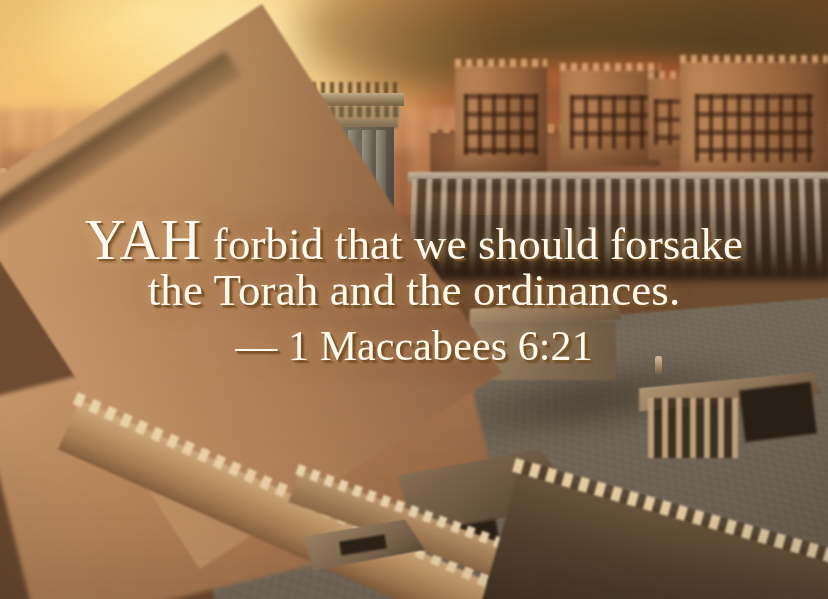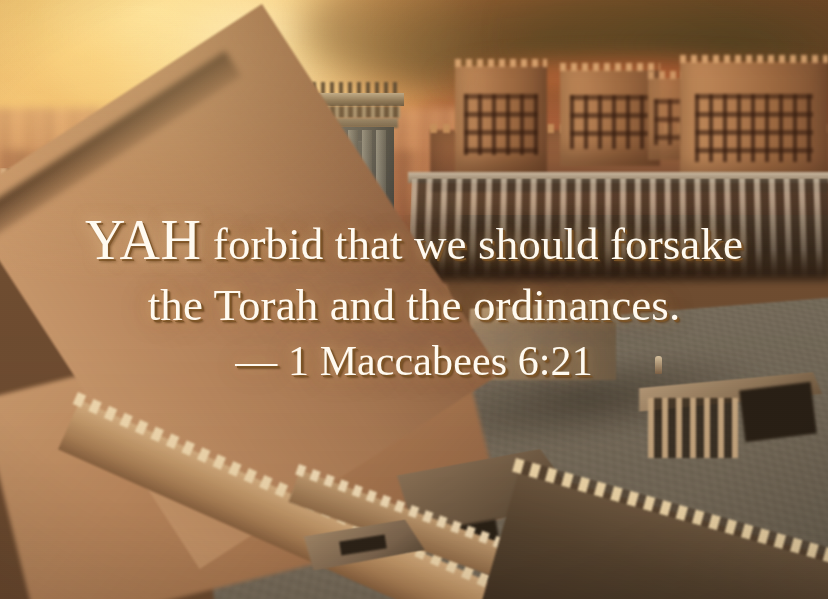--- a/index.html
+++ b/index.html
@@ -607,21 +607,21 @@
     display: block;
     font-family: "Liberation Serif", "DejaVu Serif", serif;
     font-size: 45px;
     letter-spacing: 0.1px;
     text-shadow:
        2px 2px 0 rgba(124,84,38,0.95),
        3px 3px 2px rgba(96,62,26,0.75),
        0 0 14px rgba(248,206,140,0.45),
        0 0 30px rgba(120,72,28,0.35);
   }
-  .quote-line.l1 { margin-bottom: 15px; }
+  .quote-line.l1 { }
   .quote-line.l2 { margin-bottom: 12px; }
   .quote-line.l3 { font-size: 42px; }
   .yah {
     font-size: 56px;
     letter-spacing: 0.5px;
     text-shadow:
        2px 2px 0 rgba(124,84,38,0.85),
        3px 3px 3px rgba(96,62,26,0.6),
        0 0 16px rgba(252,222,164,0.5);
   }

